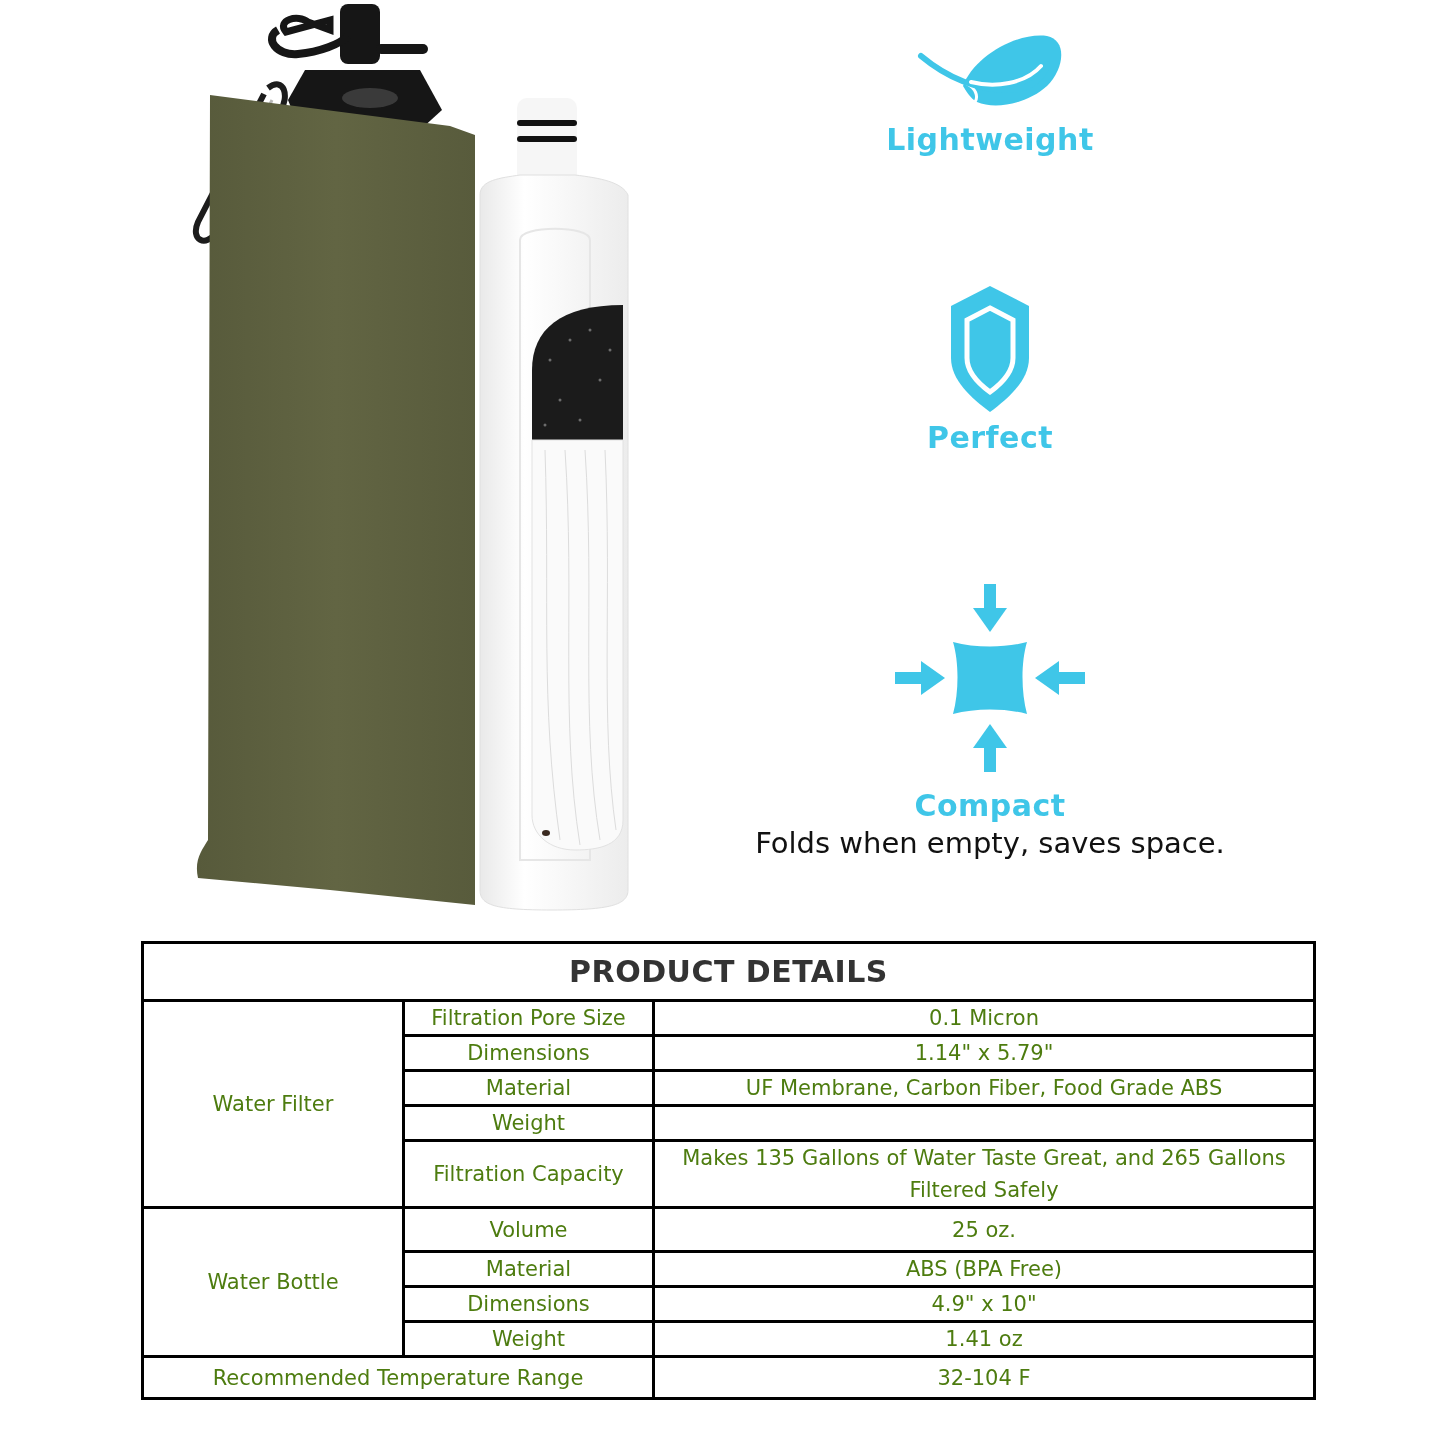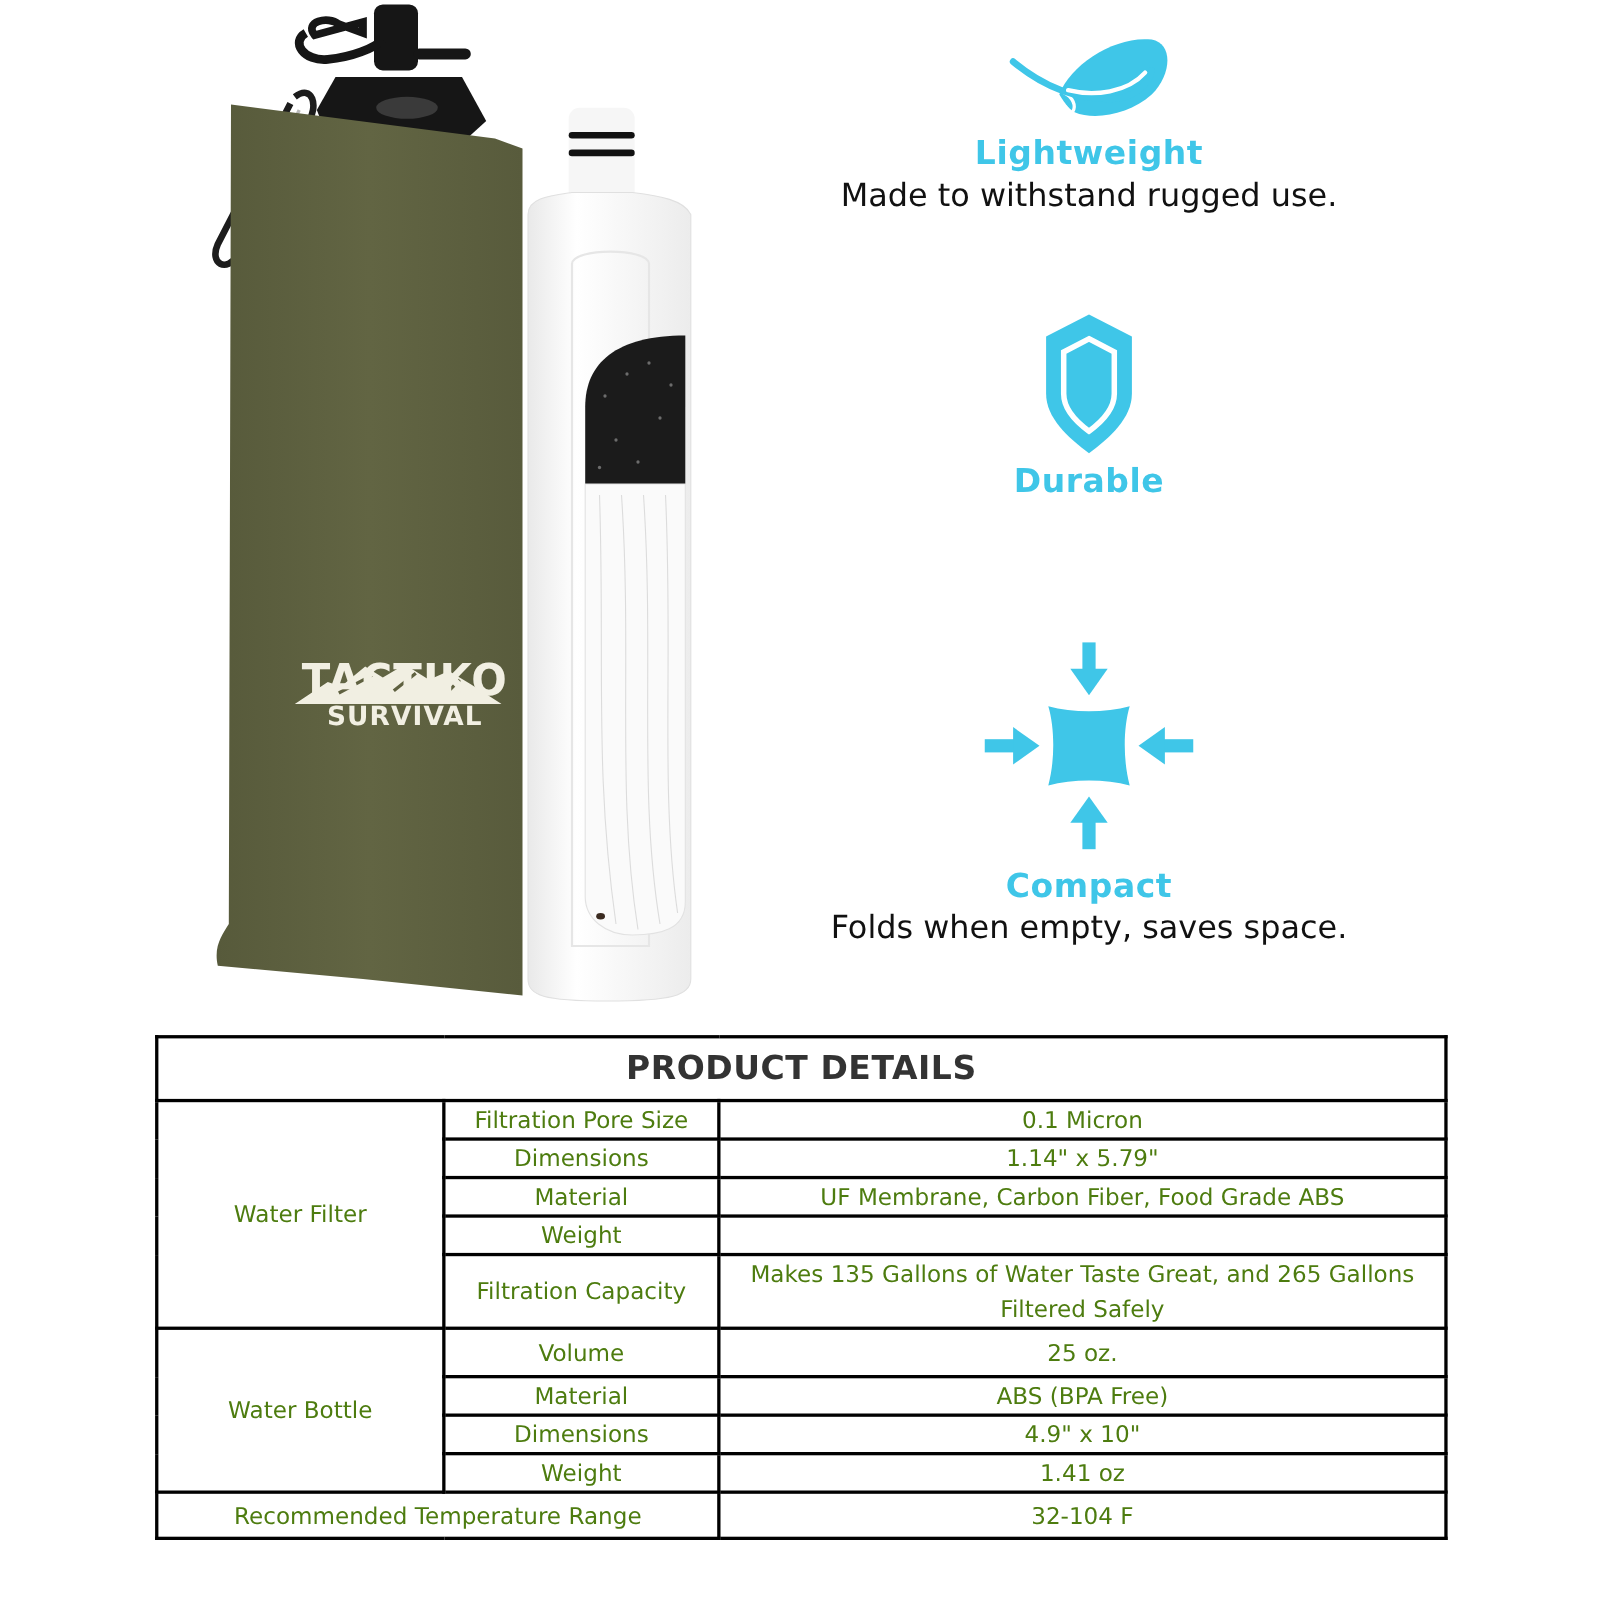--- a/index.html
+++ b/index.html
@@ -90,47 +90,38 @@
       <path d="M352 440 L443 440 L443 820 C443 845 420 850 395 850 C370 850 352 835 352 815 Z" fill="#fafafa" stroke="#e2e2e2"></path>
       <g stroke="#dcdcdc" stroke-width="1" fill="none">
         <path d="M365 450 C370 600 360 700 380 840"></path>
         <path d="M385 450 C395 600 380 720 400 845"></path>
         <path d="M405 450 C415 600 400 720 420 840"></path>
         <path d="M425 450 C432 600 420 720 436 830"></path>
       </g>
       <ellipse cx="366" cy="833" rx="4" ry="3" fill="#3a2a20"></ellipse>
     </g>
   </svg>
-  <div class="brand-logo">
-    <svg class="mountains" width="188" height="42" viewBox="0 0 188 42">
-      <path d="M0 40 L30 20 L42 24 L64 6 L80 16 L100 4 L122 18 L140 10 L160 22 L188 40 Z" fill="#f1efe2"></path>
-      <path d="M40 30 L70 14 M90 28 L110 12 M140 28 L150 18" stroke="#5f6140" stroke-width="3"></path>
-    </svg>
-    <span class="brand-name">TACTIKO</span>
-    <span class="brand-sub">SURVIVAL</span>
-  </div>
 </div>
 
 <div class="feature" id="feat-0">
   <svg class="icon" width="150" height="82" viewBox="0 0 150 82">
     <path d="M48 58 C58 30 100 4 132 8 C152 12 150 40 132 58 C112 76 80 82 62 74 C58 72 54 68 48 58 Z" fill="#3fc6e8"></path>
     <path d="M52 56 C60 60 64 68 60 74" fill="none" stroke="#ffffff" stroke-width="3"></path>
     <path d="M6 28 C30 48 60 62 94 62 C116 62 130 48 132 36" fill="none" stroke="#3fc6e8" stroke-width="6" stroke-linecap="round"></path>
     <path d="M56 54 C80 60 110 56 126 38" fill="none" stroke="#ffffff" stroke-width="4" stroke-linecap="round"></path>
   </svg>
   <span class="feature-title">Lightweight</span>
-  <span class="feature-desc">Made to withstand rugged use.</span>
 </div>
 
 <div class="feature" id="feat-1">
   <svg class="icon" width="82" height="130" viewBox="0 0 82 130">
     <path d="M41 2 L80 22 L80 74 C80 96 60 114 41 128 C22 114 2 96 2 74 L2 22 Z" fill="#3fc6e8"></path>
     <path d="M41 24 L64 36 L64 74 C64 88 52 100 41 108 C30 100 18 88 18 74 L18 36 Z" fill="#3fc6e8" stroke="#ffffff" stroke-width="5"></path>
   </svg>
-  <span class="feature-title">Durable</span>
+  <span class="feature-title">Perfect</span>
 </div>
 
 <div class="feature" id="feat-2">
   <svg class="icon" width="190" height="192" viewBox="0 0 190 192">
     <g fill="#3fc6e8">
 
       <path d="M58 60 C80 66 110 66 132 60 C126 80 126 110 132 132 C110 126 80 126 58 132 C64 110 64 80 58 60 Z"></path>
 
       <rect x="89" y="2" width="12" height="26"></rect>
       <path d="M78 26 L112 26 L95 50 Z"></path>

